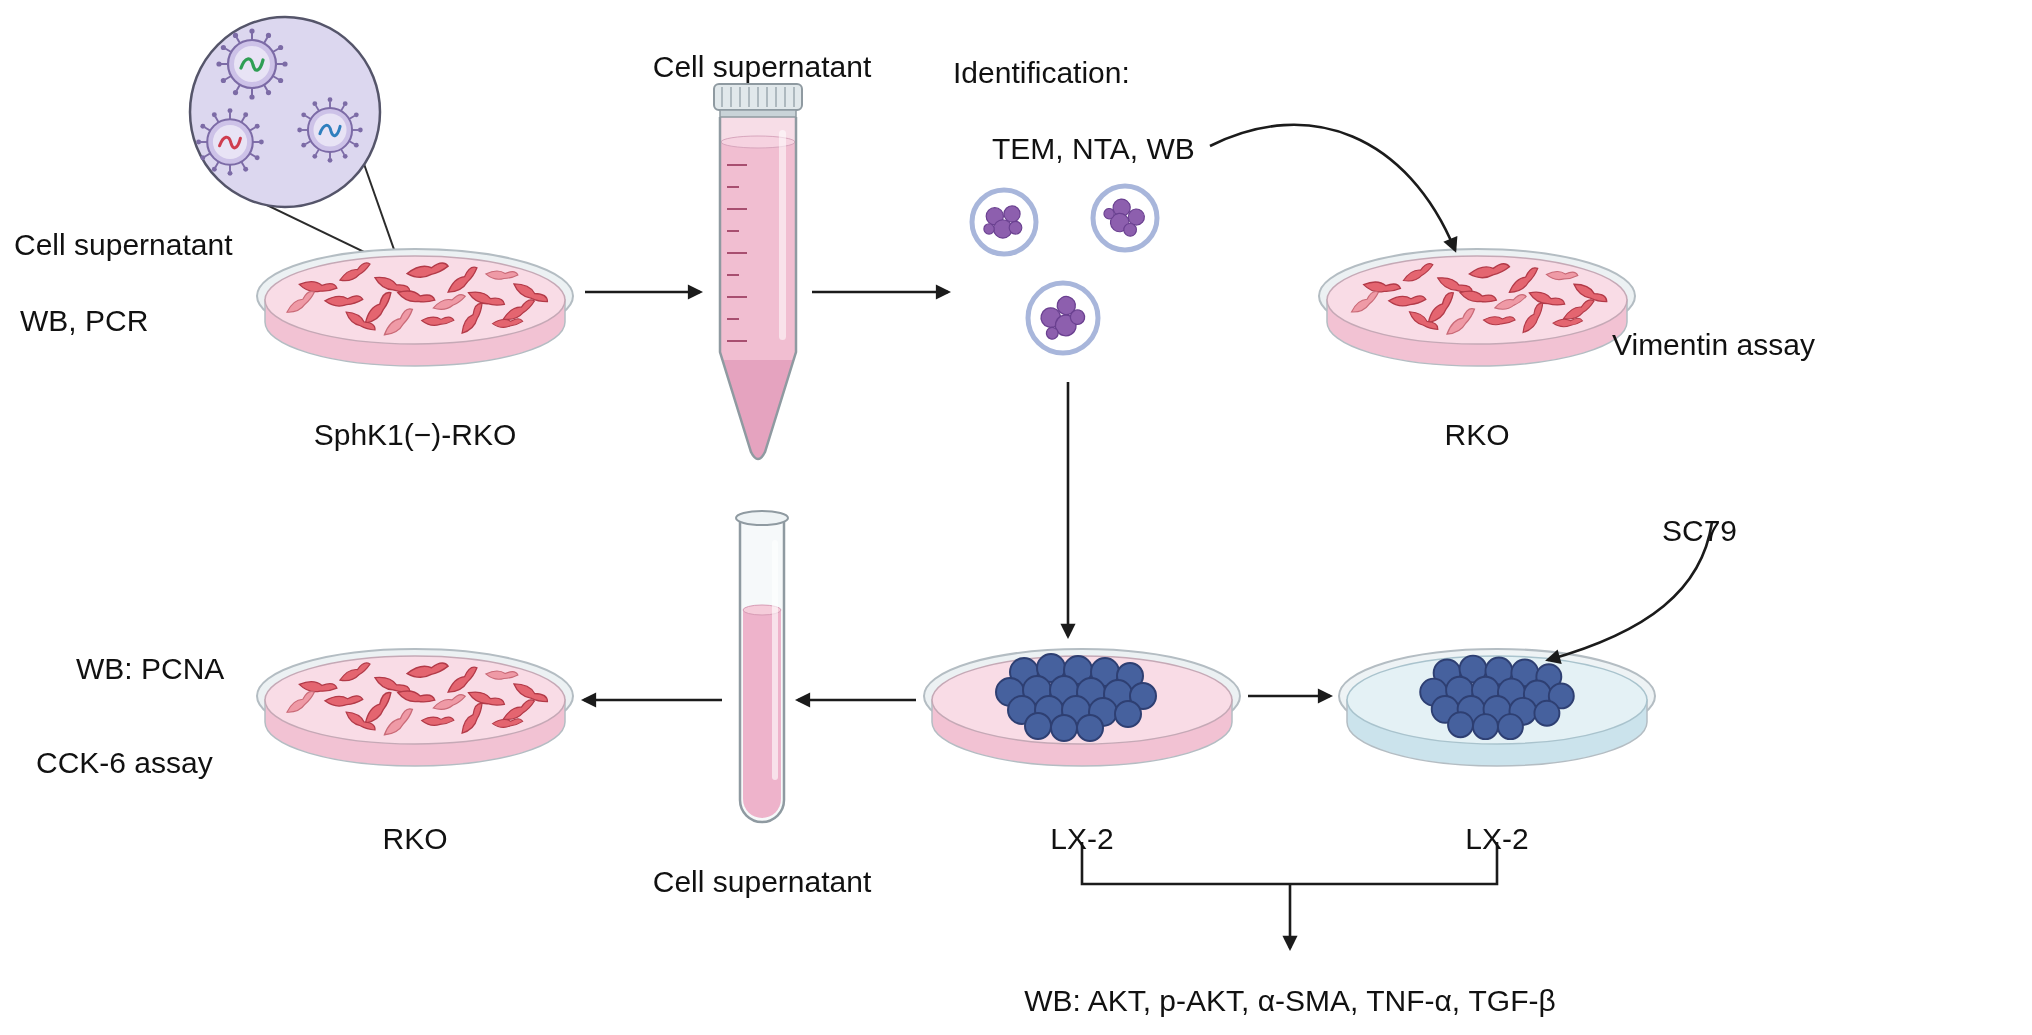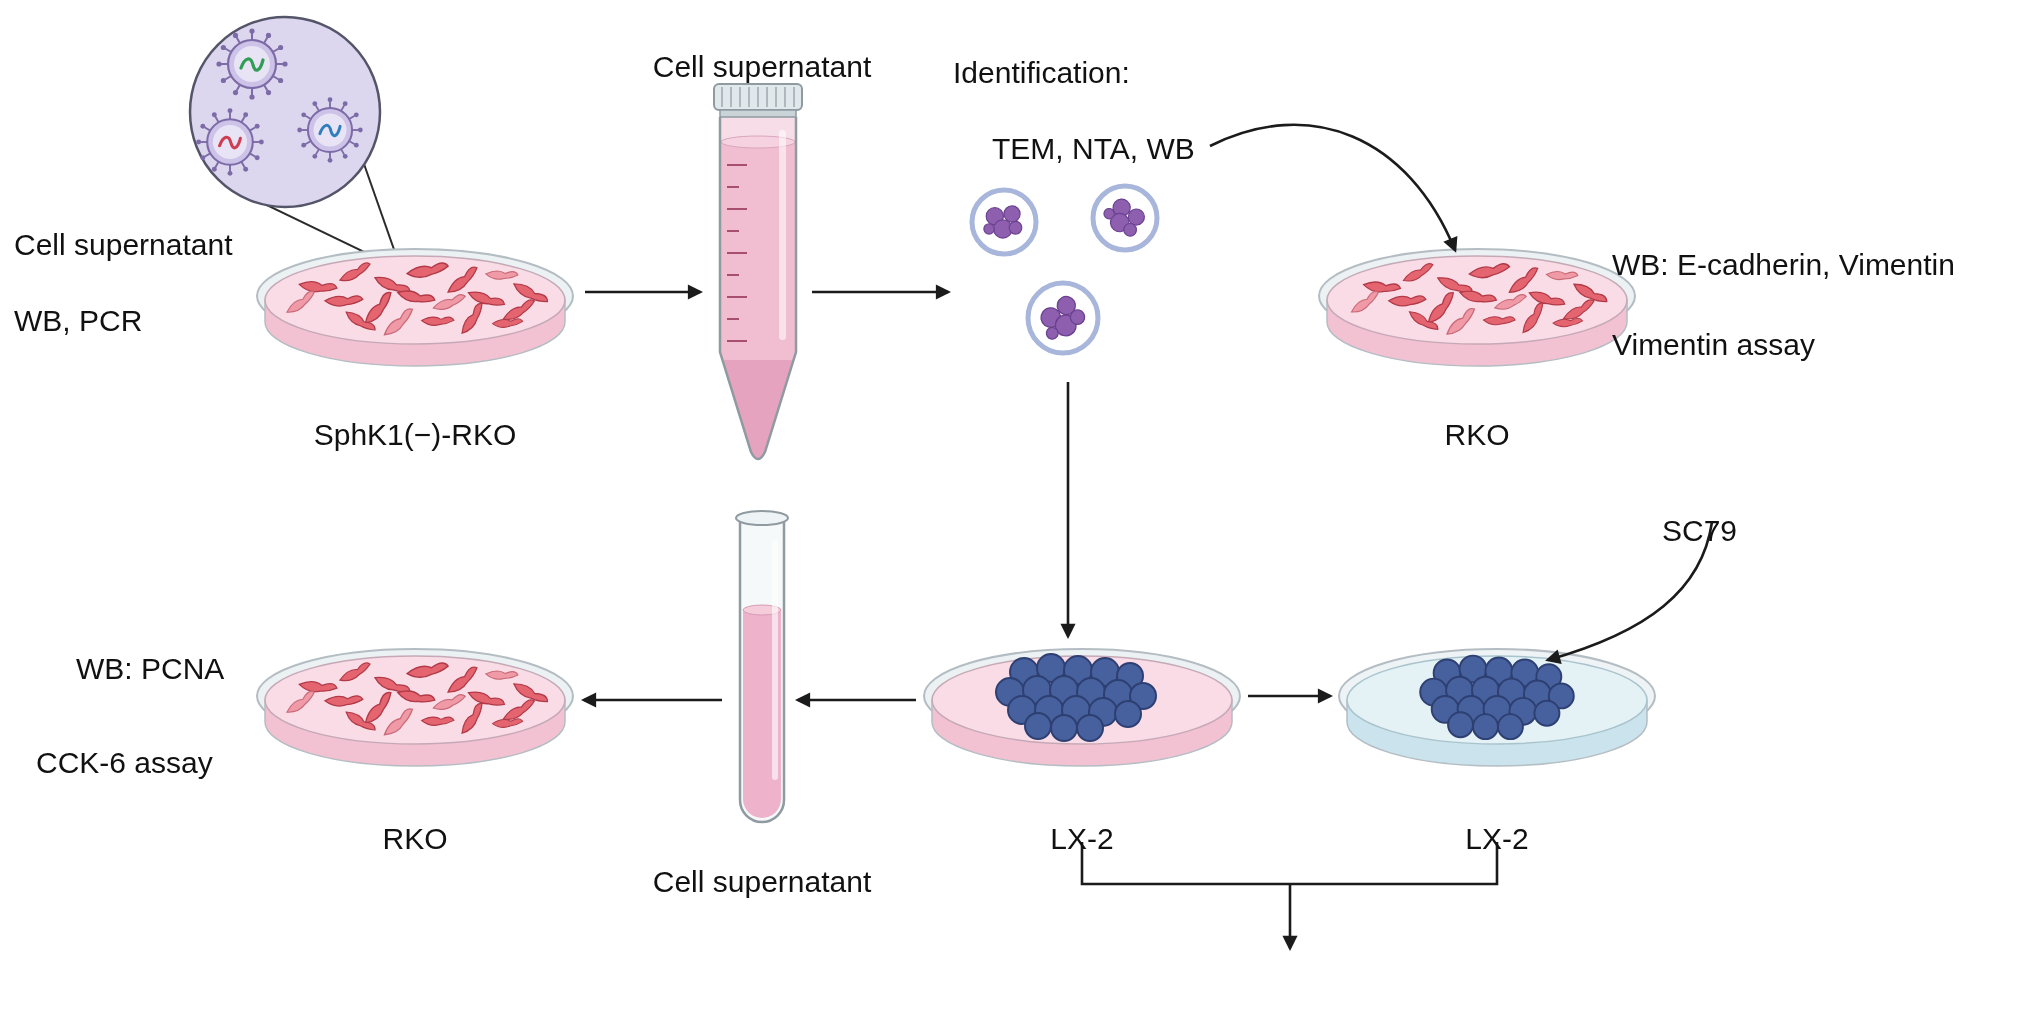--- a/index.html
+++ b/index.html
@@ -239,29 +239,29 @@
     <path d="M 1248,696 H 1330" marker-end="url(#ah)"></path>
     <path d="M 916,700 H 798" marker-end="url(#ah)"></path>
     <path d="M 722,700 H 584" marker-end="url(#ah)"></path>
     <path d="M 1712,522 C 1702,590 1648,632 1548,660" marker-end="url(#ah)"></path>
     <path d="M 1082,842 V 884 H 1497 V 842"></path>
     <path d="M 1290,884 V 948" marker-end="url(#ah)"></path>
   </g>
 </svg>
 
 <div class="label" style="left:14px;top:228px">Cell supernatant</div>
-<div class="label" style="left:14px;top:304px">WB, PCR</div>
+<div class="label" style="left:20px;top:304px">WB, PCR</div>
 <div class="label center" style="left:415px;top:398px">SphK1(−)-RKO</div>
 <div class="label center" style="left:762px;top:30px">Cell supernatant</div>
 <div class="label" style="left:953px;top:56px">Identification:</div>
 <div class="label" style="left:992px;top:132px">TEM, NTA, WB</div>
-<div class="label" style="left:1612px;top:248px">WB: E-cadherin, Vimentin</div>
 <div class="label" style="left:1612px;top:328px">Vimentin assay</div>
 <div class="label center" style="left:1477px;top:398px">RKO</div>
 <div class="label" style="left:1662px;top:514px">SC79</div>
 <div class="label center" style="left:1082px;top:802px">LX-2</div>
 <div class="label center" style="left:1497px;top:802px">LX-2</div>
 <div class="label" style="left:76px;top:652px">WB: PCNA</div>
 <div class="label" style="left:36px;top:746px">CCK-6 assay</div>
 <div class="label center" style="left:415px;top:802px">RKO</div>
 <div class="label center" style="left:762px;top:845px">Cell supernatant</div>
+<div class="label center" style="left:1290px;top:964px">WB: AKT, p-AKT, α-SMA, TNF-α, TGF-β</div>
 
 </div>
 
 </body></html>

